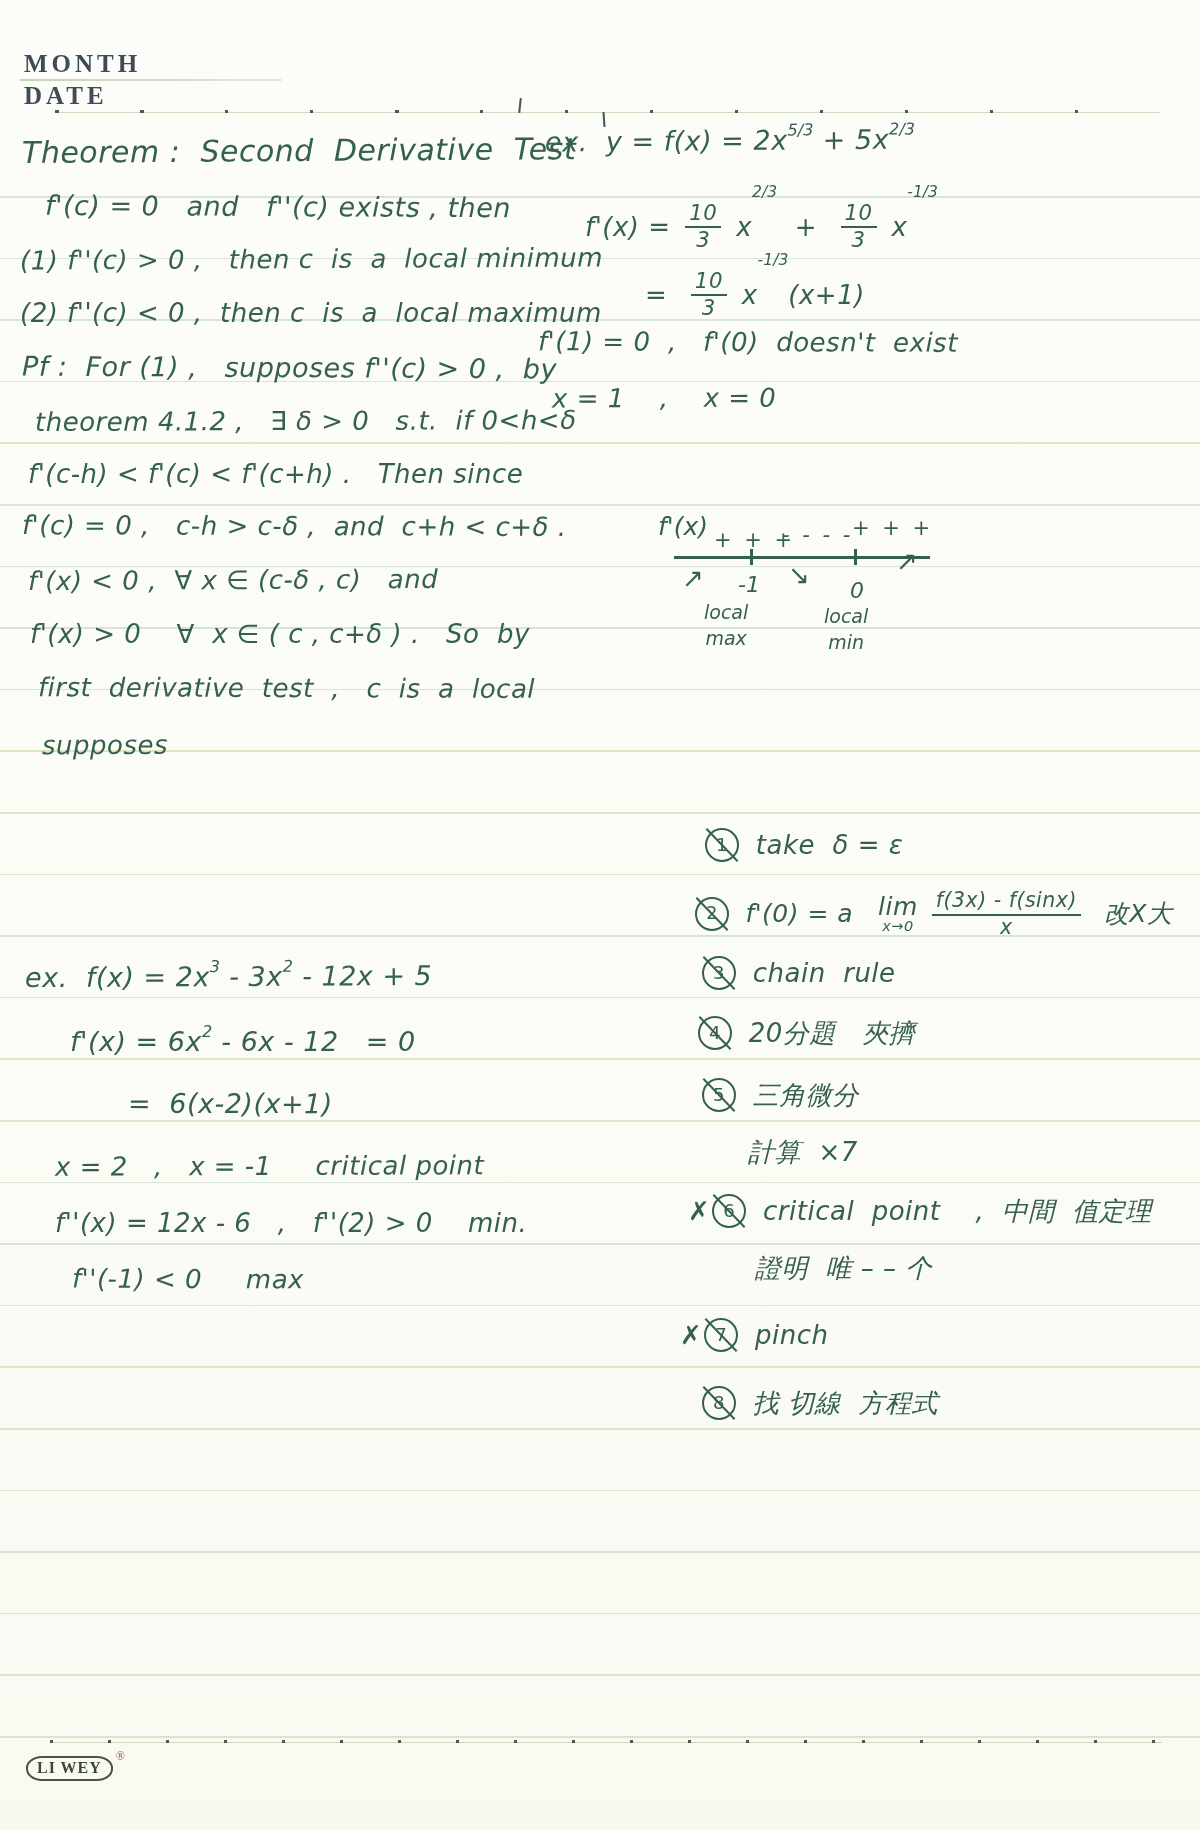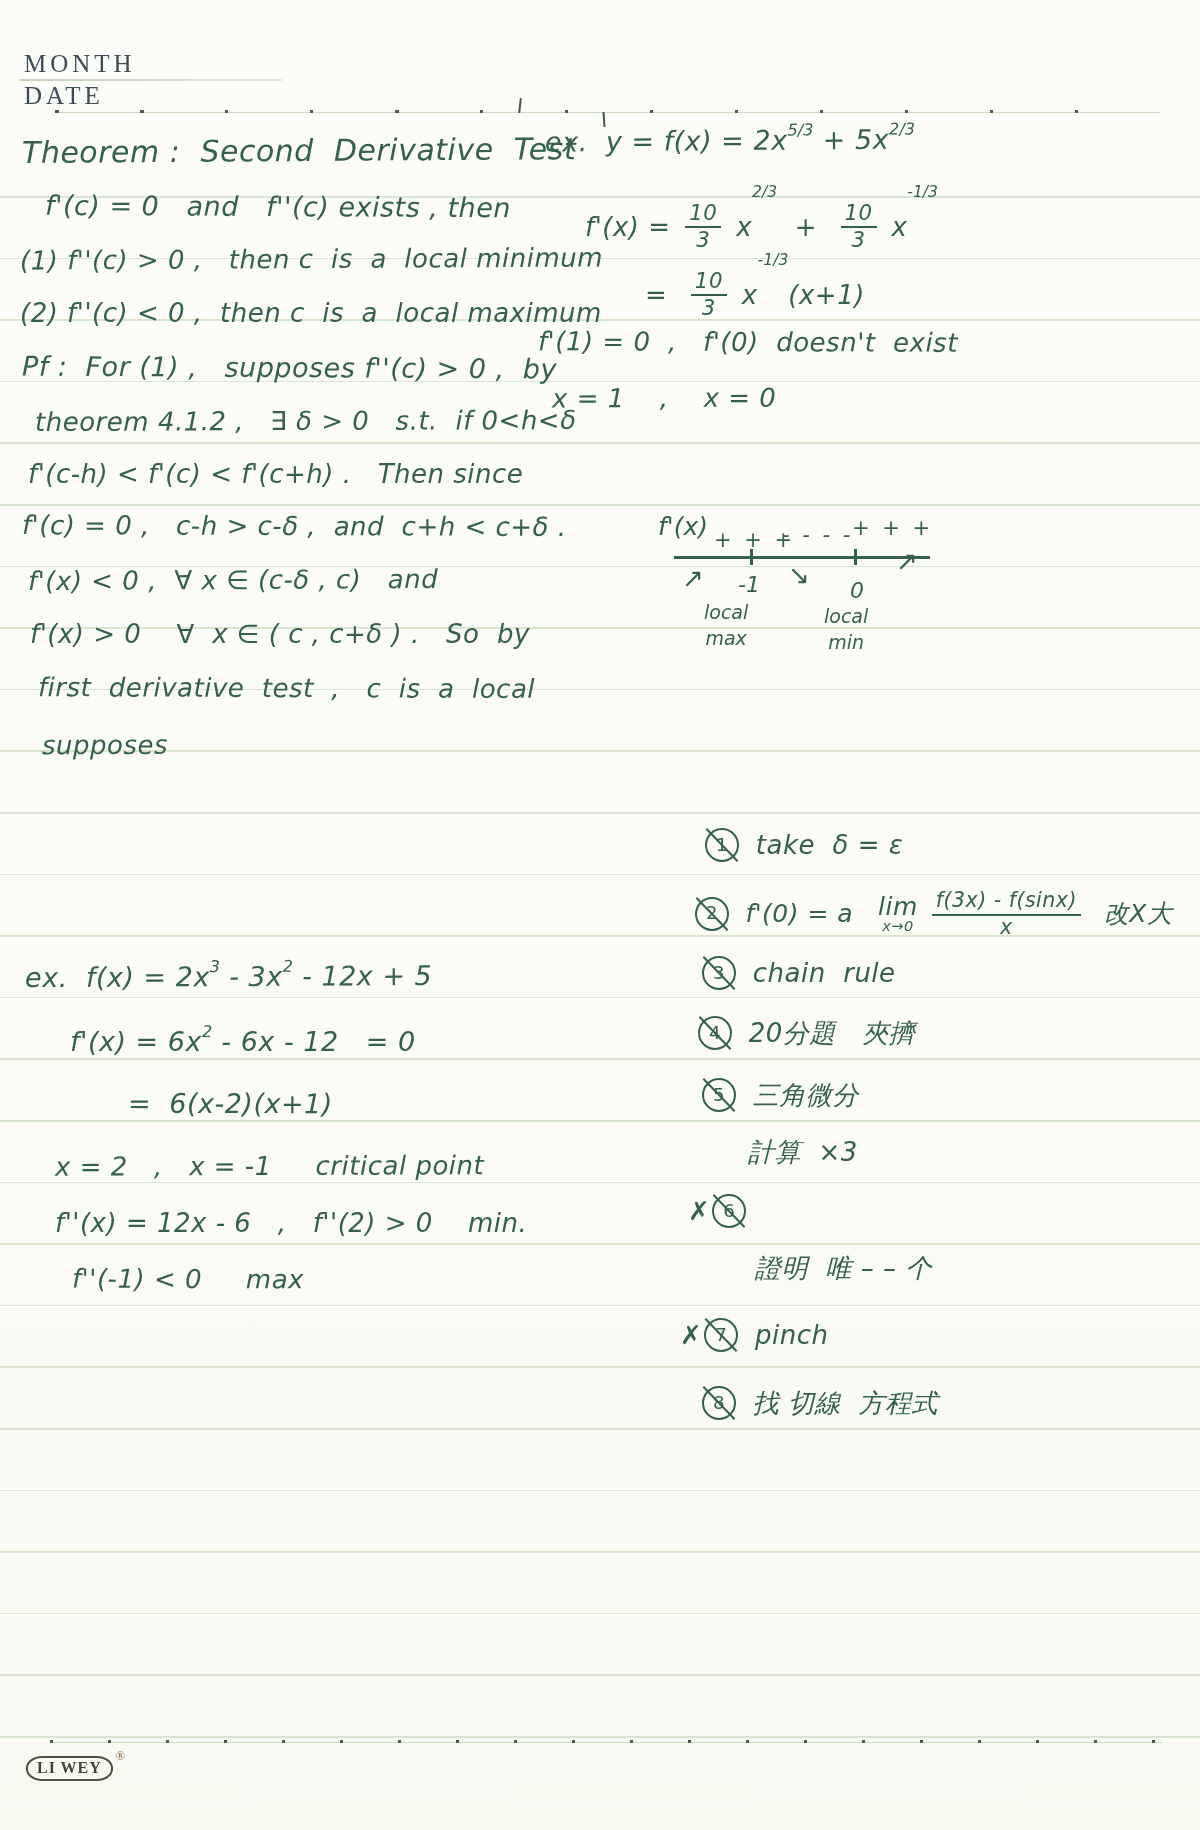--- a/index.html
+++ b/index.html
@@ -12,21 +12,21 @@
            rgba(196,208,152,.55) 0px, rgba(170,205,190,.45) 1.6px,
            transparent 1.6px, transparent 61.6px);}
   
   .dotline{position:absolute;height:4px;}
   .dotline .base{position:absolute;top:2px;left:0;right:0;height:1px;background:rgba(175,192,150,.55);}
   .dotline .dots{position:absolute;inset:0 0 1px 0;}
   .dots-a{background:repeating-linear-gradient(90deg,#4c5a50 0 3.5px,transparent 3.5px 85px);}
   .dots-b{background:repeating-linear-gradient(90deg,#4c5a50 0 3px,transparent 3px 58px);}
   
   .hdr{position:absolute;left:24px;font-family:"Liberation Serif",serif;
-       color:#3d4c57;letter-spacing:4px;font-size:25px;font-weight:normal;}
+       color:#3d4c57;letter-spacing:4px;font-size:25px;font-weight:bold;}
   .hdr-line{position:absolute;left:20px;top:79px;width:262px;height:2px;
             background:linear-gradient(90deg,#c2d2bd,#e2e8d4);}
   
   .hw{position:absolute;display:flex;align-items:center;white-space:pre;
       color:#35604f;font-style:italic;letter-spacing:.5px;line-height:1.1;}
   .hw .sup{align-self:flex-start;font-size:.6em;margin-top:-4px;letter-spacing:0;}
   .frac{display:inline-flex;flex-direction:column;align-items:center;
         font-size:.82em;margin:14px 6px;line-height:1.05;text-align:center;}
   .frac .n{border-bottom:2px solid #35604f;padding:0 4px 2px;}
   .frac .d{padding-top:1px;}
@@ -96,22 +96,22 @@
       <div class="hw" style="left: 545px; top: 126px; font-size: 27px; transform: rotate(-0.5deg);"><span>ex.  y = f(x) = 2x</span><span class="sup">5/3</span><span> + 5x</span><span class="sup">2/3</span></div>
       <div class="hw" style="left: 585px; top: 188px; font-size: 26px;"><span>f'(x) = </span><span class="frac"><span class="n">10</span><span class="d">3</span></span><span> x</span><span class="sup">2/3</span><span>  +  </span><span class="frac"><span class="n">10</span><span class="d">3</span></span><span> x</span><span class="sup">-1/3</span></div>
       <div class="hw" style="left: 645px; top: 256px; font-size: 26px;"><span>=  </span><span class="frac"><span class="n">10</span><span class="d">3</span></span><span> x</span><span class="sup">-1/3</span><span>(x+1)</span></div>
       <div class="hw" style="left: 538px; top: 328px; font-size: 26px; transform: rotate(0.2deg);"><span>f'(1) = 0  ,   f'(0)  doesn't  exist</span></div>
       <div class="hw" style="left: 552px; top: 384px; font-size: 26px; transform: rotate(-0.2deg);"><span>x = 1    ,    x = 0</span></div>
       <div class="hw" style="left: 705px; top: 828px; font-size: 26px;"><span class="circ">1</span><span> take  δ = ε</span></div>
       <div class="hw" style="left: 695px; top: 876px; font-size: 25px;"><span class="circ">2</span><span> f'(0) = a  </span><span class="lim"><span>lim</span><span class="b">x→0</span></span><span class="frac"><span class="n">f(3x) - f(sinx)</span><span class="d">x</span></span><span>  改X大</span></div>
       <div class="hw" style="left: 702px; top: 956px; font-size: 26px;"><span class="circ">3</span><span> chain  rule</span></div>
       <div class="hw" style="left: 698px; top: 1016px; font-size: 26px;"><span class="circ">4</span><span> 20分題   夾擠</span></div>
       <div class="hw" style="left: 702px; top: 1078px; font-size: 26px;"><span class="circ">5</span><span> 三角微分</span></div>
-      <div class="hw" style="left: 748px; top: 1138px; font-size: 26px;"><span>計算  ×3</span></div>
-      <div class="hw" style="left: 688px; top: 1194px; font-size: 26px;"><span class="mark">✗</span><span class="circ">6</span></div>
+      <div class="hw" style="left: 748px; top: 1138px; font-size: 26px;"><span>計算  ×7</span></div>
+      <div class="hw" style="left: 688px; top: 1194px; font-size: 26px;"><span class="mark">✗</span><span class="circ">6</span><span> critical  point    ,  中間  值定理</span></div>
       <div class="hw" style="left: 755px; top: 1254px; font-size: 26px;"><span>證明  唯 – – 个</span></div>
       <div class="hw" style="left: 680px; top: 1318px; font-size: 26px;"><span class="mark">✗</span><span class="circ">7</span><span> pinch</span></div>
       <div class="hw" style="left: 702px; top: 1386px; font-size: 26px;"><span class="circ">8</span><span> 找 切線  方程式</span></div>
     </div>
 
   <div class="diagram">
     <span style="left:6px;top:4px;font-size:25px">f'(x)</span>
     <span style="left:62px;top:20px;font-size:21px;letter-spacing:3px">+ + +</span>
     <span style="left:130px;top:15px;font-size:21px;letter-spacing:3px">- - - -</span>
     <span style="left:200px;top:8px;font-size:21px;letter-spacing:3px">+ + +</span>

